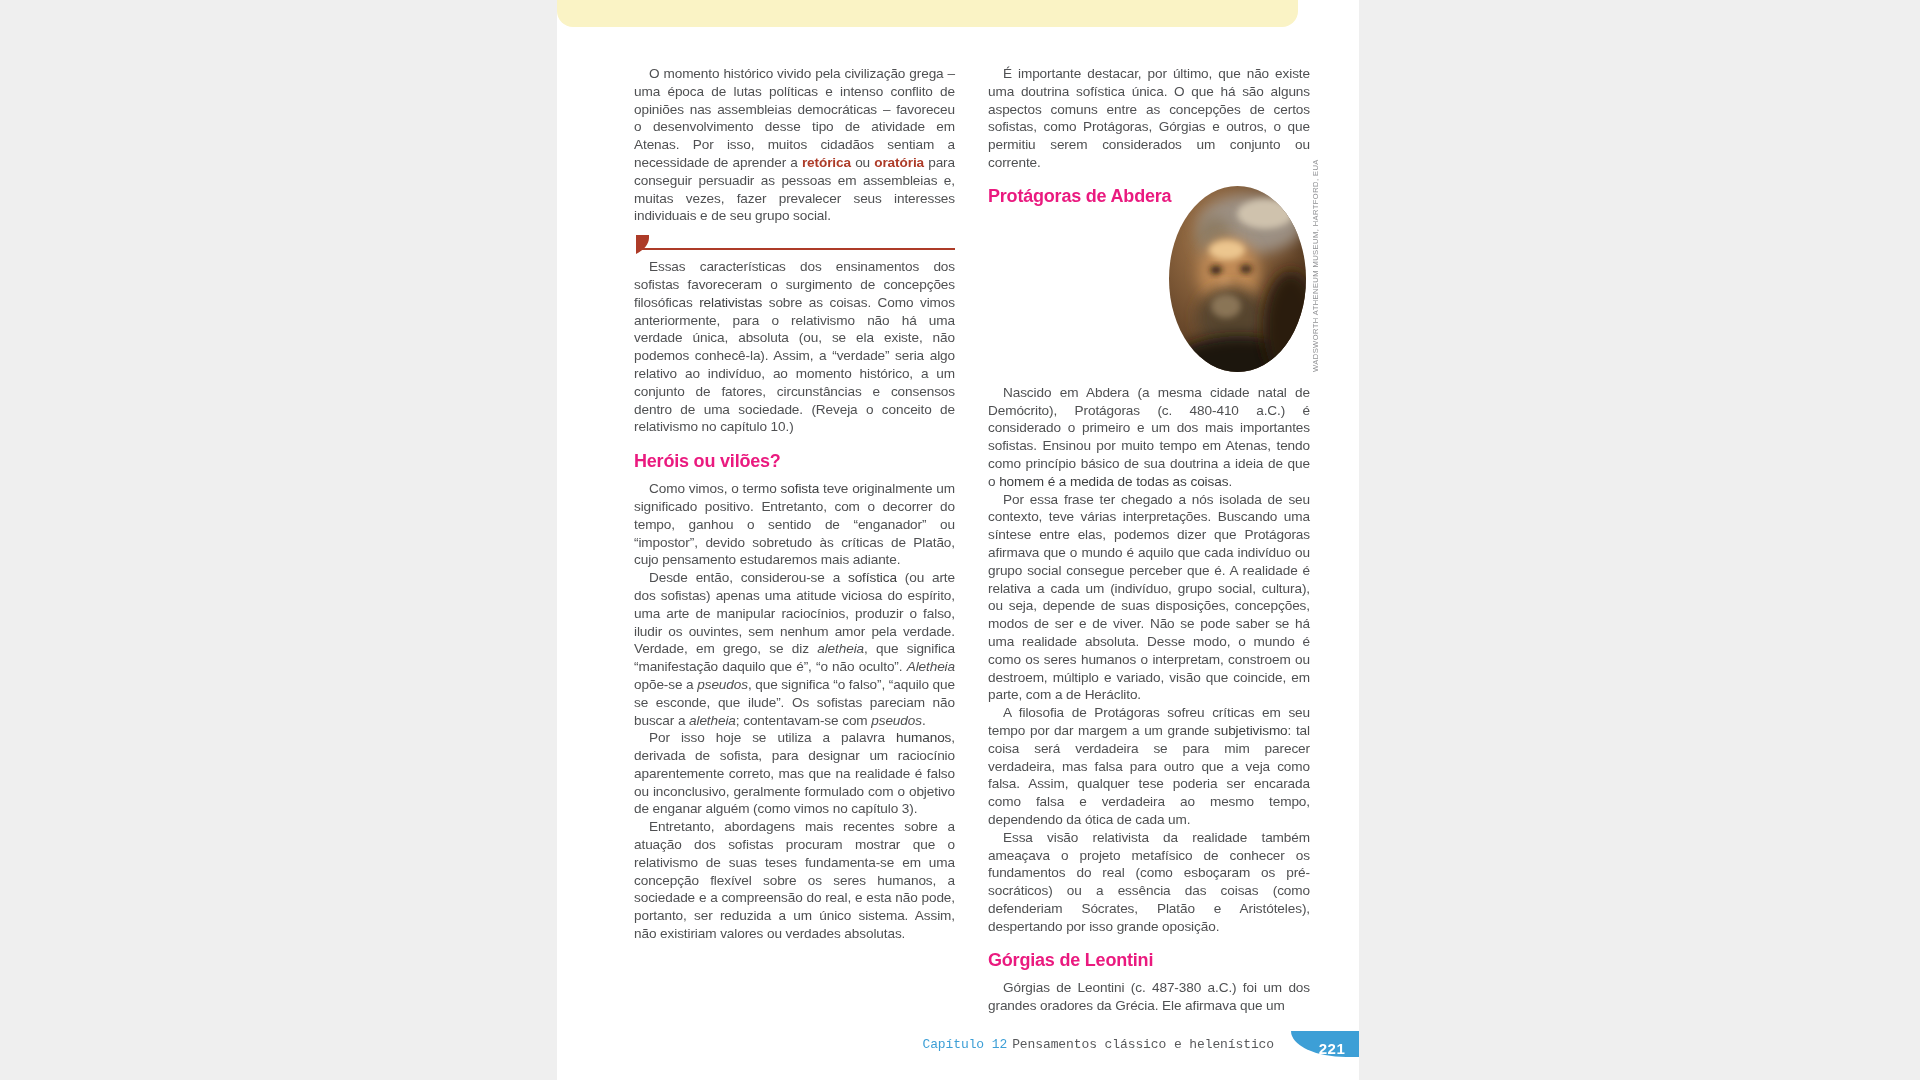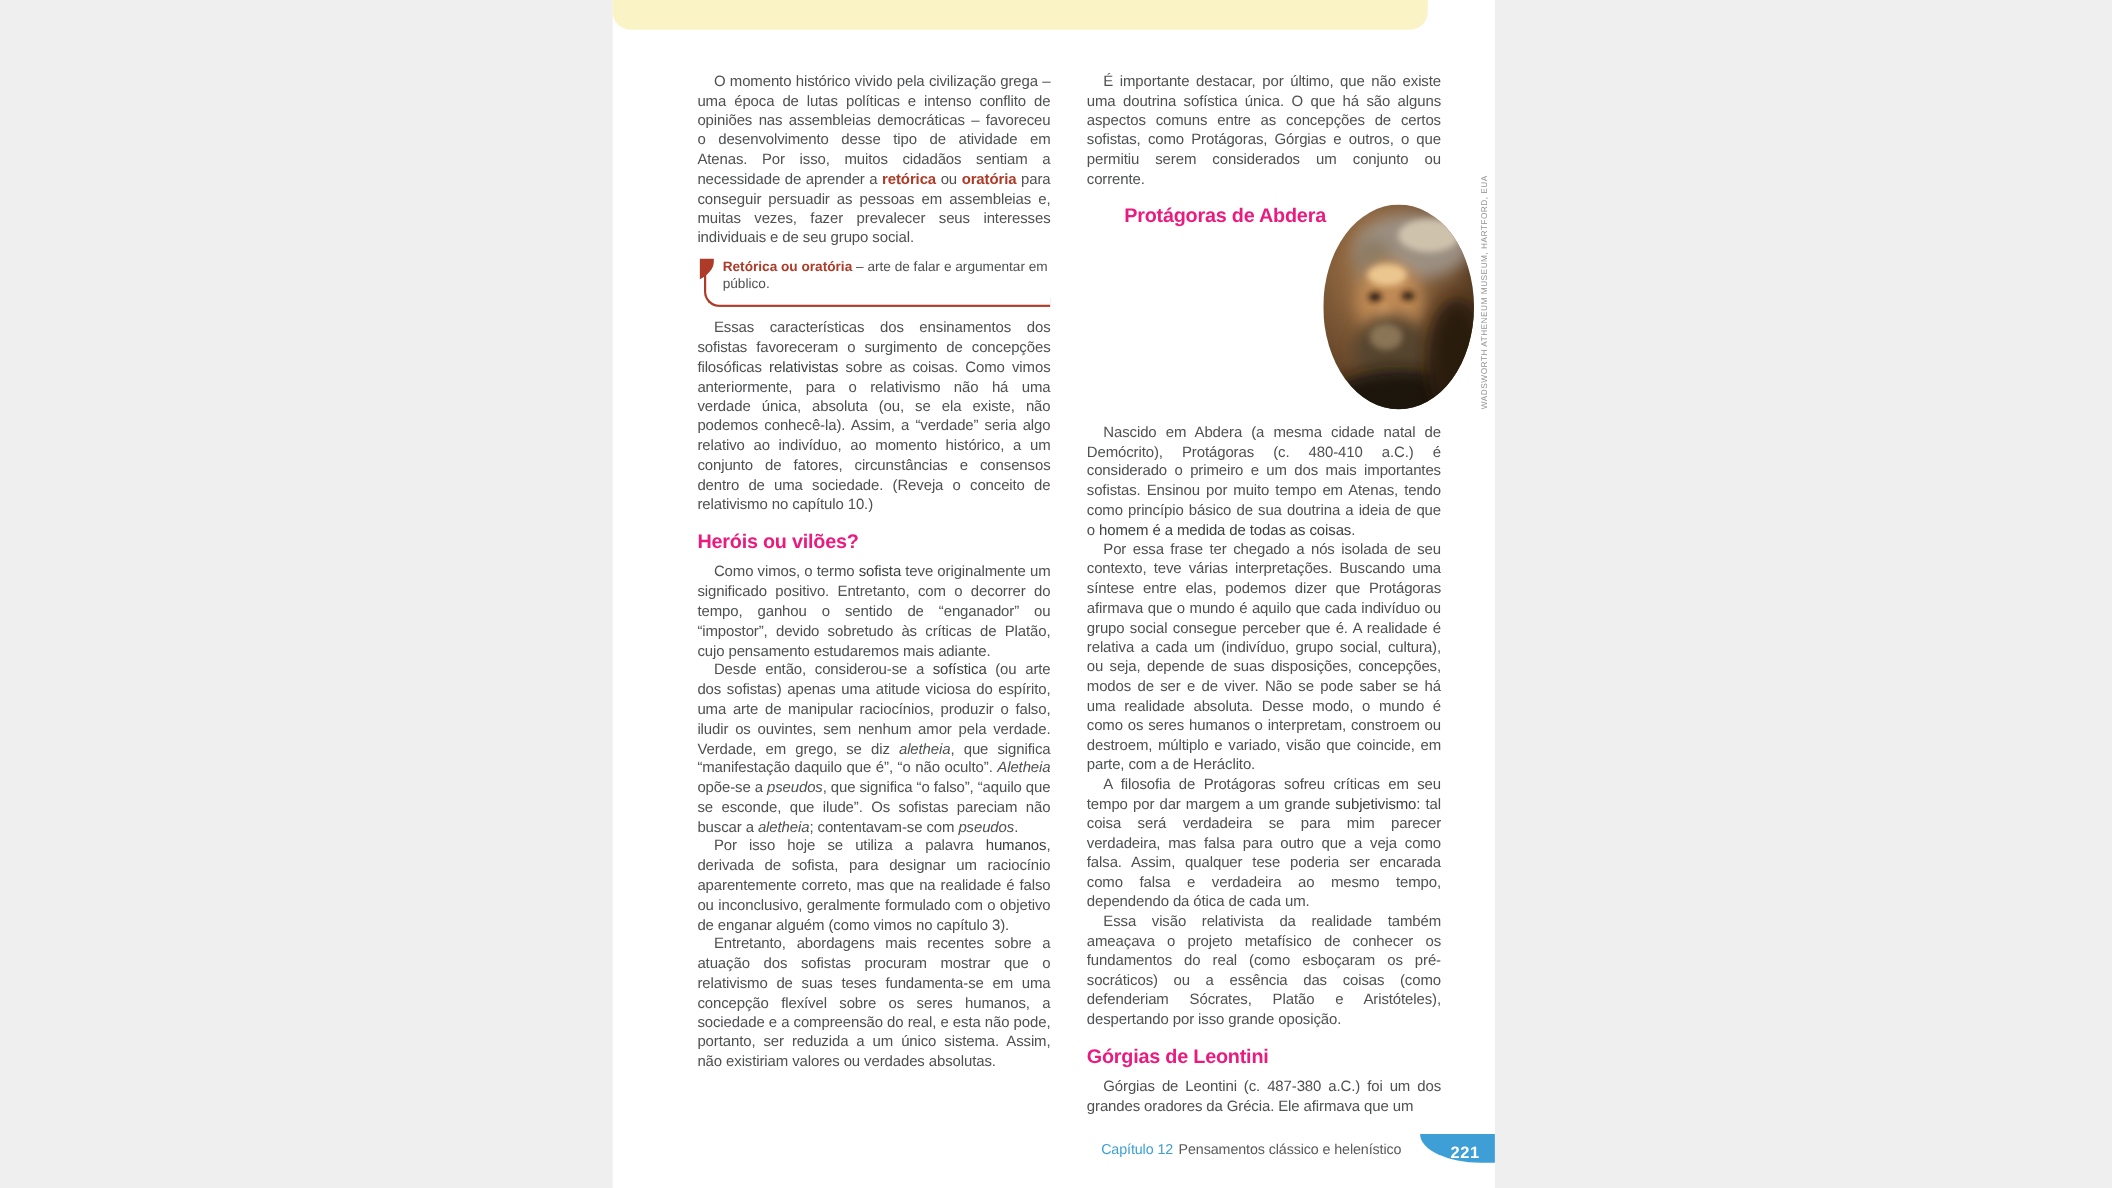--- a/index.html
+++ b/index.html
@@ -40,38 +40,39 @@
   .notebox{position:relative;margin:8px 0 10px 0;padding:2px 2px 13px 23px;}
   .notebox::after{
     content:"";position:absolute;left:6px;right:0;top:15px;bottom:0;
     border-left:2px solid var(--red);border-bottom:2px solid var(--red);
     border-bottom-left-radius:14px;
   }
   .notebox .flag{position:absolute;left:2px;top:2px;}
   .notetext{font-size:12.4px;line-height:15.6px;color:var(--ink);text-align:left;}
   
   .figure{display:flex;margin:14px 0 12px 0;}
-  .fig-left{width:176px;flex:0 0 176px;margin-left:34px;}
+  .fig-left{width:176px;flex:0 0 176px;}
   .fig-left h2.pink{margin:0;white-space:nowrap;}
   .caption{
     margin-top:34px;font-size:12.2px;line-height:15.4px;text-align:right;
     color:var(--ink);
   }
   .portrait{flex:0 0 137px;margin-left:5px;}
   .credit{
     flex:0 0 12px;height:186px;margin-left:3px;
     writing-mode:vertical-rl;transform:rotate(180deg);
     font-size:7.6px;letter-spacing:0.4px;color:#909194;
     display:flex;align-items:center;justify-content:flex-start;
     white-space:nowrap;
   }
   
   .footer{
     position:absolute;top:1037px;right:85px;font-size:13px;color:#58595b;
     letter-spacing:-0.1px;
+    font-family:Liberation Mono, monospace;
   }
   .footer .chap{color:var(--blue);margin-right:5px;}
   .page-badge{
     position:absolute;top:1031px;right:0;width:68px;height:26px;
     background:var(--blue);border-bottom-left-radius:55px 26px;
     display:flex;align-items:flex-end;justify-content:center;
     padding-left:14px;
   }
   .page-badge span{color:#ffffff;font-size:15px;font-weight:700;letter-spacing:0.5px;}
 </style>
@@ -82,21 +83,20 @@
 
   <div class="yellow-band"></div>
 
   <div class="col col-left">
     <p class="body"><span>O momento histórico vivido pela civilização grega – uma época de lutas políticas e intenso conflito de opiniões nas assembleias democráticas – favoreceu o desenvolvimento desse tipo de atividade em Atenas. Por isso, muitos cidadãos sentiam a necessidade de aprender a </span><span class="seg-red">retórica</span><span> ou </span><span class="seg-red">oratória</span><span> para conseguir persuadir as pessoas em assembleias e, muitas vezes, fazer prevalecer seus interesses individuais e de seu grupo social.</span></p>
 
     <div class="notebox">
       <svg class="flag" width="13" height="19" viewBox="0 0 13 19">
         <path d="M0 0 H13 V3 C13 9 7.5 15.5 0 19 Z" fill="#ad3b28"></path>
       </svg>
-      <p class="notetext"><span class="seg-red">Retórica ou oratória</span><span> – arte de falar e argumentar em público.</span></p>
     </div>
 
     <p class="body"><span>Essas características dos ensinamentos dos sofistas favoreceram o surgimento de concepções filosóficas </span><span class="seg-b">relativistas</span><span> sobre as coisas. Como vimos anteriormente, para o relativismo não há uma verdade única, absoluta (ou, se ela existe, não podemos conhecê-la). Assim, a “verdade” seria algo relativo ao indivíduo, ao momento histórico, a um conjunto de fatores, circunstâncias e consensos dentro de uma sociedade. (Reveja o conceito de relativismo no capítulo 10.)</span></p>
 
     <h2 class="pink">Heróis ou vilões?</h2>
 
     <p class="body"><span>Como vimos, o termo </span><span class="seg-b">sofista</span><span> teve originalmente um significado positivo. Entretanto, com o decorrer do tempo, ganhou o sentido de “enganador” ou “impostor”, devido sobretudo às críticas de Platão, cujo pensamento estudaremos mais adiante.</span></p>
     <p class="body"><span>Desde então, considerou-se a </span><span class="seg-b">sofística</span><span> (ou arte dos sofistas) apenas uma atitude viciosa do espírito, uma arte de manipular raciocínios, produzir o falso, iludir os ouvintes, sem nenhum amor pela verdade. Verdade, em grego, se diz </span><span class="seg-i">aletheia</span><span>, que significa “manifestação daquilo que é”, “o não oculto”. </span><span class="seg-i">Aletheia</span><span> opõe-se a </span><span class="seg-i">pseudos</span><span>, que significa “o falso”, “aquilo que se esconde, que ilude”. Os sofistas pareciam não buscar a </span><span class="seg-i">aletheia</span><span>; contentavam-se com </span><span class="seg-i">pseudos</span><span>.</span></p>
     <p class="body"><span>Por isso hoje se utiliza a palavra </span><span class="seg-b">humanos</span><span>, derivada de sofista, para designar um raciocínio aparentemente correto, mas que na realidade é falso ou inconclusivo, geralmente formulado com o objetivo de enganar alguém (como vimos no capítulo 3).</span></p>
     <p class="body"><span>Entretanto, abordagens mais recentes sobre a atuação dos sofistas procuram mostrar que o relativismo de suas teses fundamenta-se em uma concepção flexível sobre os seres humanos, a sociedade e a compreensão do real, e esta não pode, portanto, ser reduzida a um único sistema. Assim, não existiriam valores ou verdades absolutas.</span></p>

